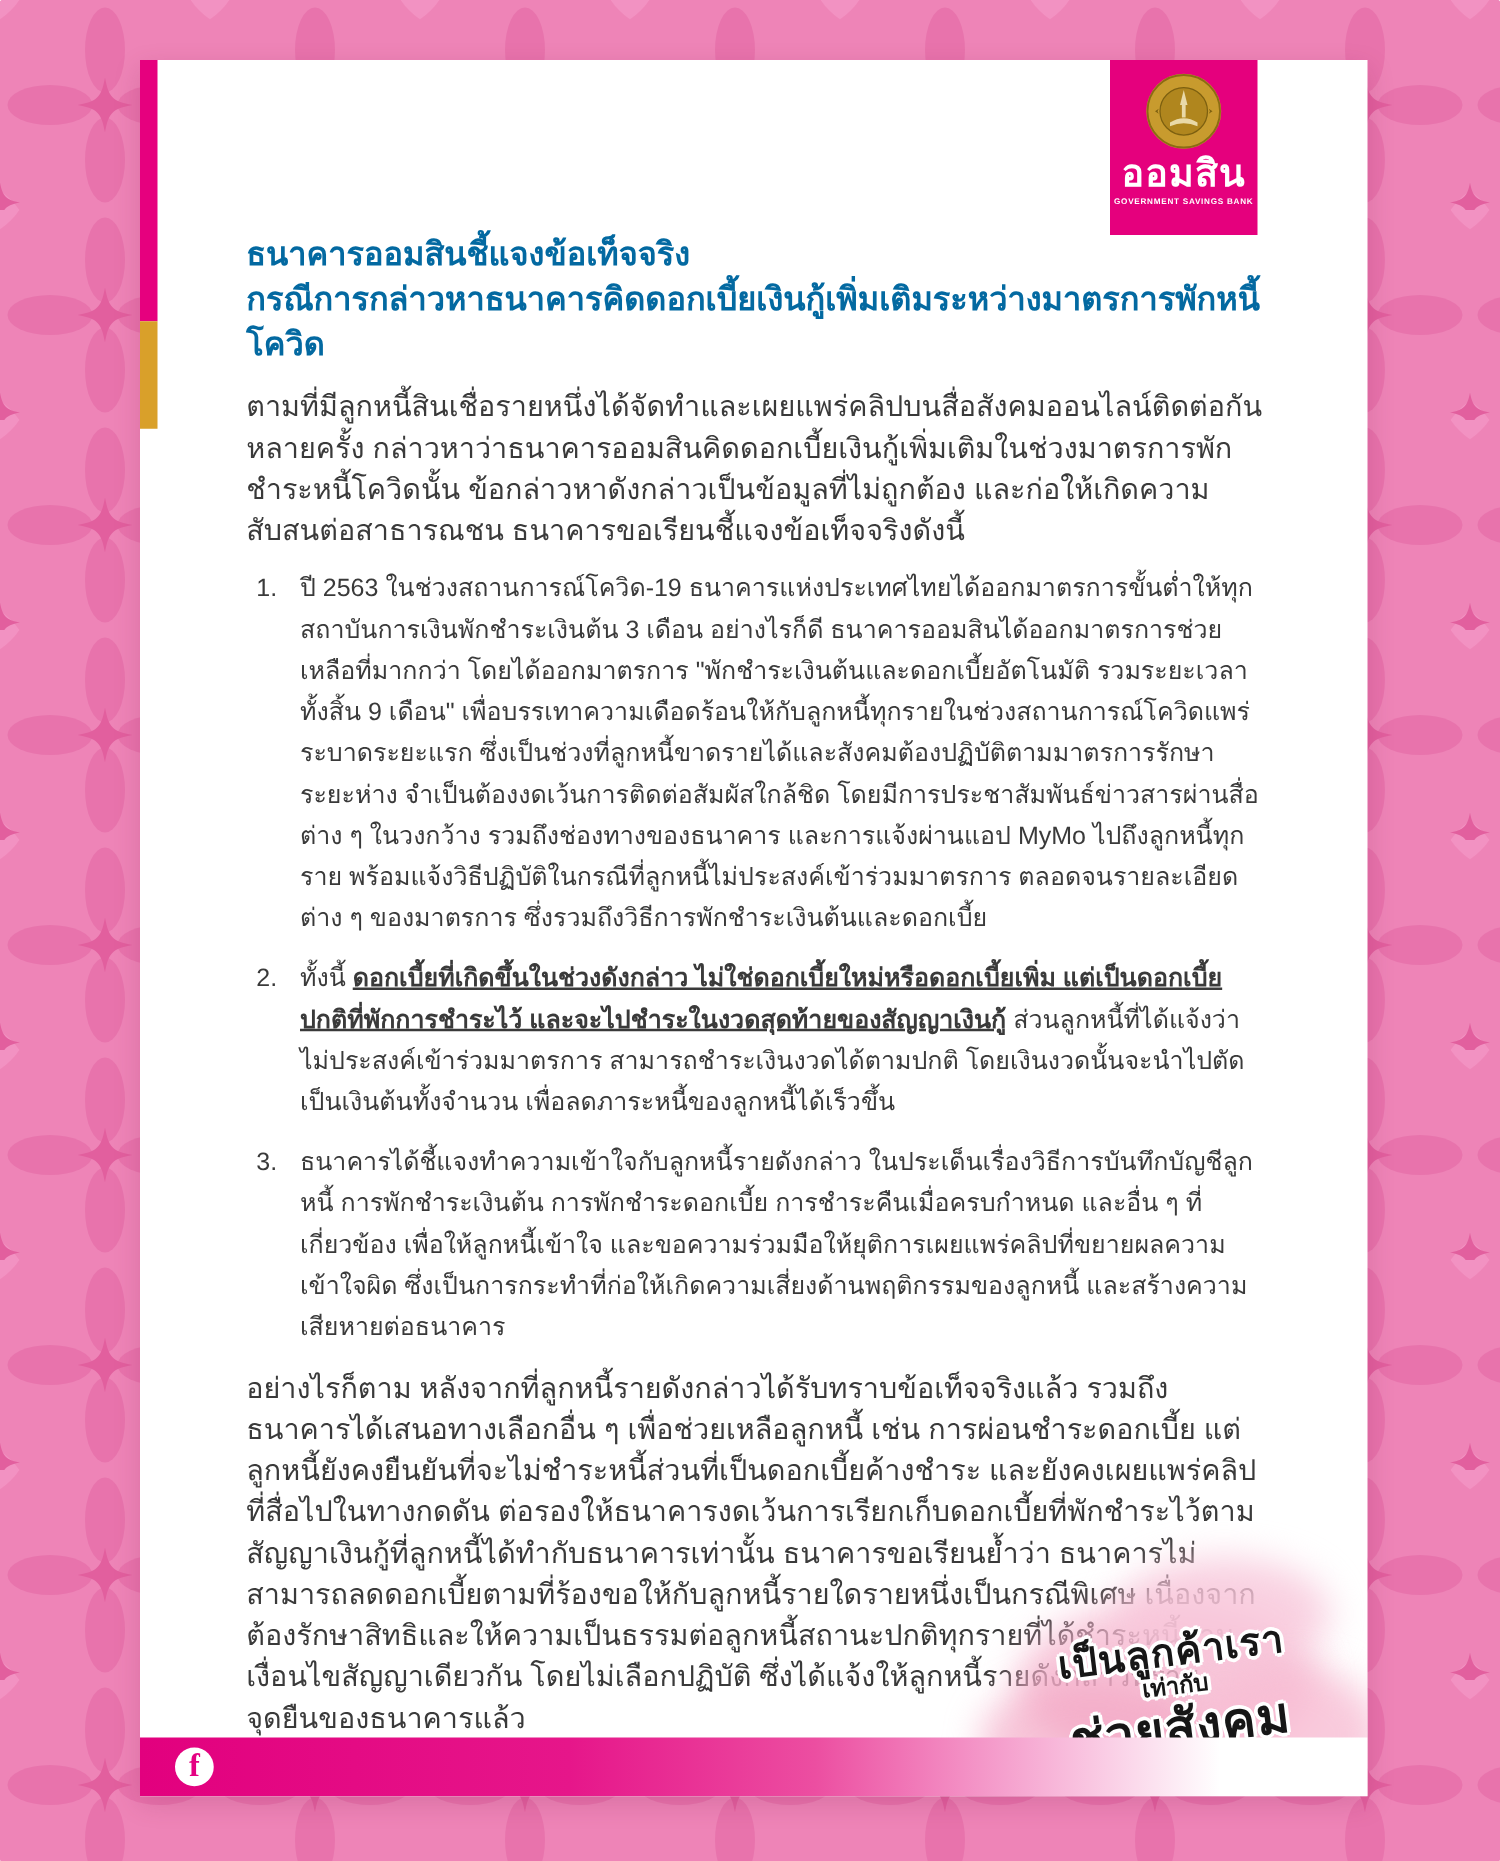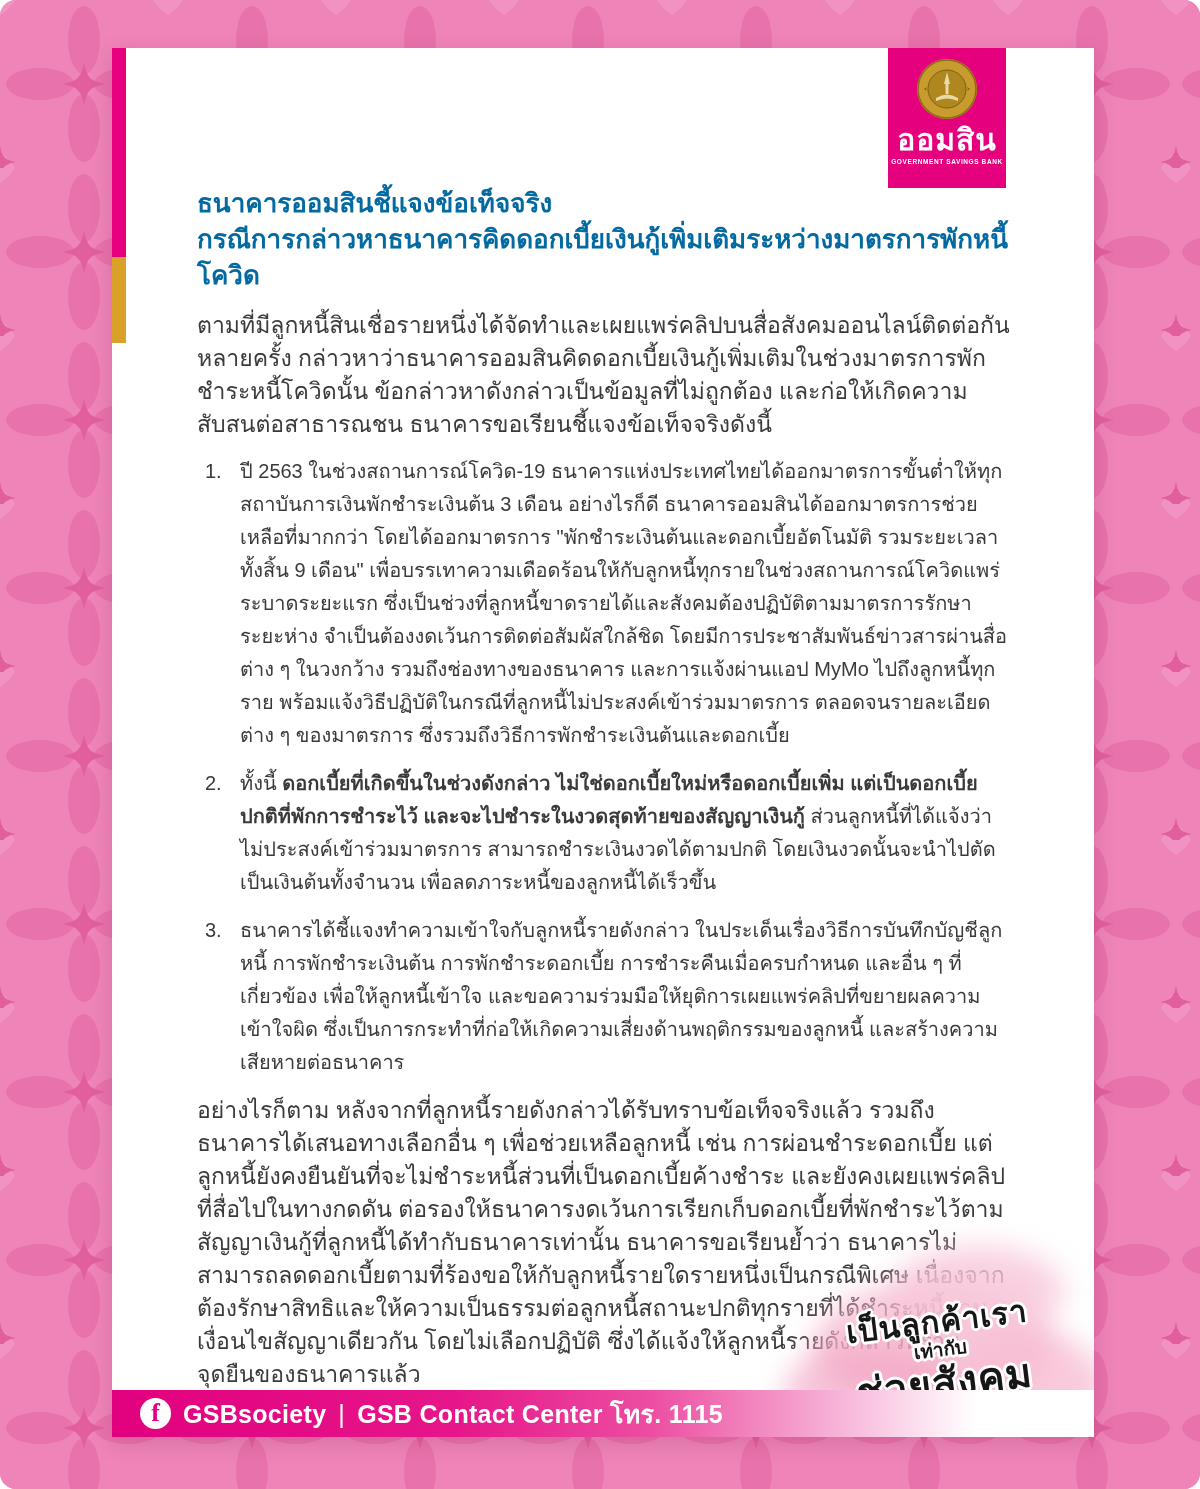--- a/index.html
+++ b/index.html
@@ -1,32 +1,32 @@
 <!DOCTYPE html>
 <html><head>
 <meta charset="utf-8">
 <style>
   html,body{margin:0;padding:0;background:#ffffff;}
   body{width:1200px;height:1489px;position:relative;font-family:"Liberation Sans","DejaVu Sans",sans-serif;}
-  .bg{position:absolute;inset:0;background:#ee84b7;border-radius:16px;overflow:hidden;}
+  .bg{position:absolute;inset:0;background:#ee84b7;border-radius:2px;overflow:hidden;}
   .bg svg.pattern{position:absolute;inset:0;display:block;}
   .card{position:absolute;left:112px;top:48px;width:982px;height:1389px;background:#ffffff;box-shadow:0 6px 20px rgba(120,20,70,.18);overflow:hidden;}
   .bar{position:absolute;left:-14px;width:14px;}
   .bar-pink{top:0;height:209px;background:#e6007e;}
   .bar-gold{top:209px;height:86px;background:#d9a02a;}
   .logo{position:absolute;left:776px;top:0;width:118px;height:140px;background:#e5007d;display:flex;flex-direction:column;align-items:center;justify-content:flex-start;padding-top:10px;box-sizing:border-box;}
   .logo-th{color:#ffffff;font-weight:bold;font-size:30px;line-height:32px;margin-top:4px;letter-spacing:1px;}
   .logo-en{color:#ffffff;font-size:6.5px;letter-spacing:.6px;margin-top:2px;font-weight:bold;}
   .content{position:absolute;left:85px;top:137px;width:816px;color:#3a3a3a;}
   .title{margin:0 0 16px 0;font-size:26px;line-height:36px;font-weight:bold;color:#0369a1;}
   .para{font-size:23px;line-height:33px;margin:0 0 14px 0;}
   .list{margin-top:2px;}
   .list-item{position:relative;padding-left:43px;font-size:20px;line-height:33px;margin-bottom:15px;}
   .list-item .num{position:absolute;left:8px;top:0;}
-  .emph{font-weight:bold;}
+  .emph{font-weight:bold;text-decoration:underline;}
   .splash{position:absolute;right:0;bottom:0;width:290px;height:185px;pointer-events:none;}
   .blob{position:absolute;border-radius:50%;filter:blur(14px);}
   .blob1{left:10px;top:30px;width:240px;height:130px;background:rgba(246,180,205,.75);}
   .blob2{left:90px;top:-6px;width:170px;height:90px;background:rgba(248,198,217,.8);}
   .blob3{left:-20px;top:90px;width:180px;height:100px;background:rgba(241,160,192,.6);}
   .blob4{left:150px;top:80px;width:150px;height:110px;background:rgba(247,189,211,.8);}
   .stamp{position:absolute;right:38px;bottom:32px;width:230px;text-align:center;transform:rotate(-7deg);color:#161616;font-weight:bold;
     text-shadow:-3px 0 0 #fff,3px 0 0 #fff,0 -3px 0 #fff,0 3px 0 #fff,-2px -2px 0 #fff,2px 2px 0 #fff,-2px 2px 0 #fff,2px -2px 0 #fff;}
   .stamp-l1{font-size:31px;line-height:34px;letter-spacing:1px;}
   .stamp-l2{font-size:19px;line-height:22px;}
@@ -121,18 +121,15 @@
     </div>
 
     <div class="stamp">
       <div class="stamp-l1">เป็นลูกค้าเรา</div>
       <div class="stamp-l2">เท่ากับ</div>
       <div class="stamp-l3">ช่วยสังคม</div>
     </div>
 
     <div class="footer">
       <div class="fb">f</div>
-      <div class="footer-text">
-        <span>GSBsociety</span><span class="sep">|</span><span>GSB Contact Center โทร. 1115</span>
-      </div>
     </div>
   </div>
 </div>
 
 </body></html>

